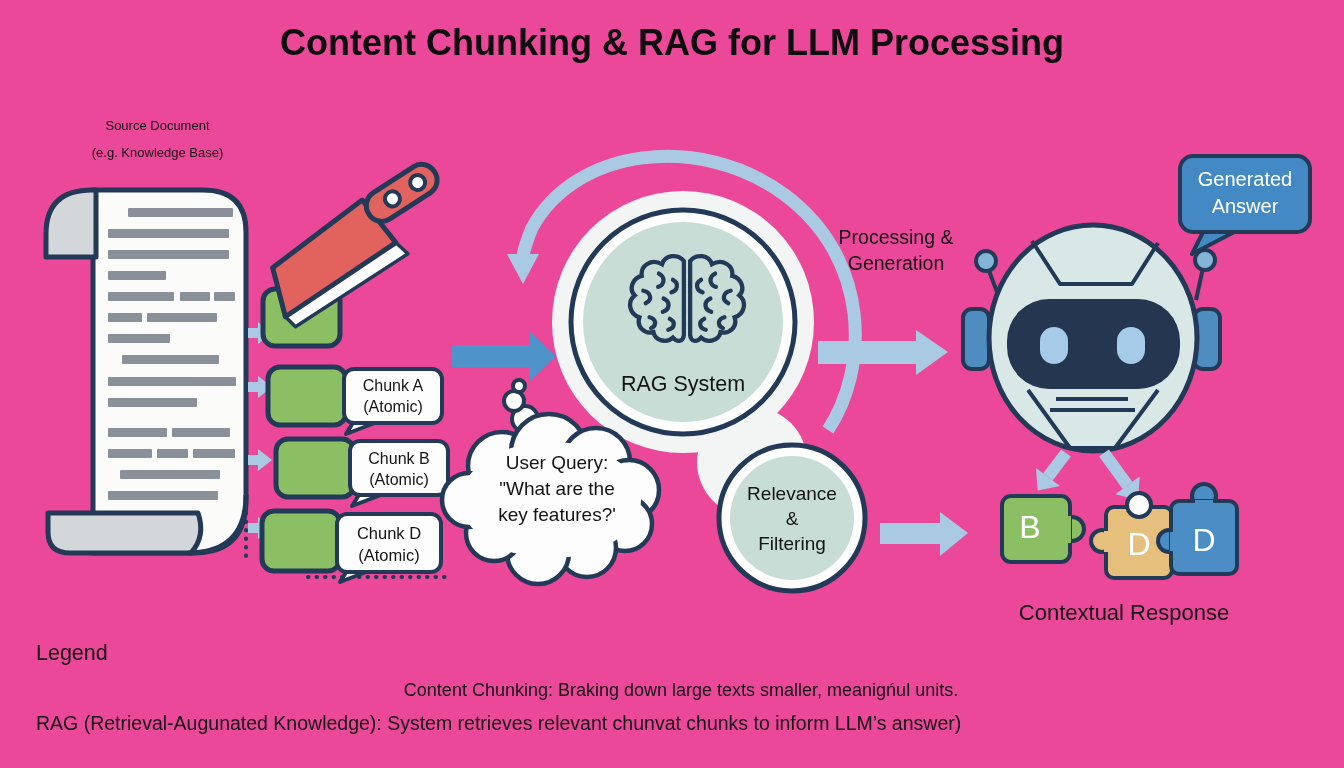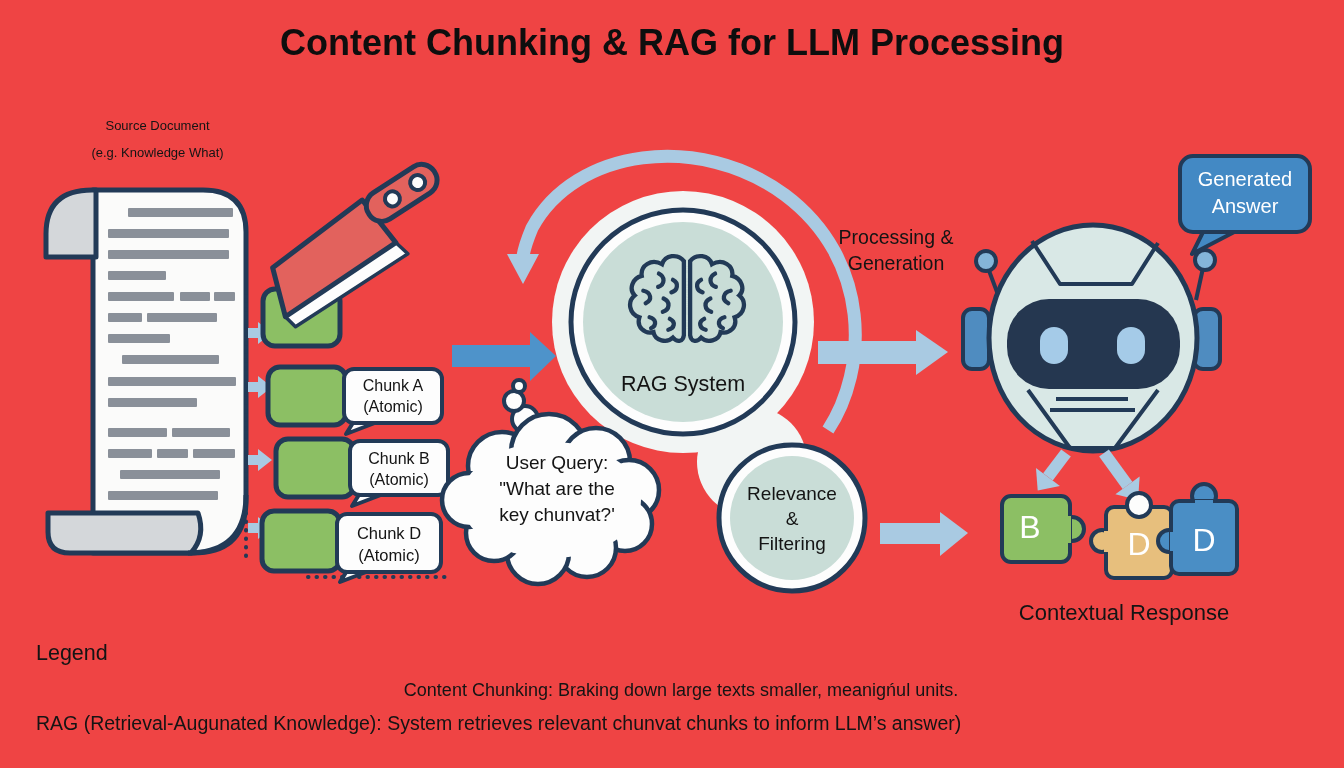--- a/index.html
+++ b/index.html
@@ -1,16 +1,16 @@
 <!DOCTYPE html>
 <html><head>
 <meta charset="utf-8">
 <style>
   html,body{margin:0;padding:0;background:#ffffff}
-  .stage{position:relative;width:1344px;height:768px;background:#ef4444;
+  .stage{position:relative;width:1344px;height:768px;background:#ec4899;
          font-family:"Liberation Sans",sans-serif;color:#141414;overflow:hidden}
   .stage svg{position:absolute;left:0;top:0}
   .ovl{position:absolute;text-align:center;white-space:nowrap}
   .title{left:0;top:22px;width:1344px;font-size:36px;font-weight:bold;color:#0e0e0e;letter-spacing:0px}
   .src-label{left:15px;top:112px;width:285px;font-size:13px;line-height:27px}
   .chunkA-label{left:344px;top:375px;width:98px;font-size:16px;line-height:21px}
   .chunkB-label{left:350px;top:448px;width:98px;font-size:16px;line-height:21px}
   .chunkD-label{left:337px;top:522px;width:104px;font-size:16.5px;line-height:22px}
   .rag-label{left:583px;top:372px;width:200px;font-size:21.5px}
   .cloud-text{left:462px;top:450px;width:190px;font-size:19px;line-height:26px}
@@ -221,42 +221,42 @@
     <rect class="pblue oln" stroke-width="4" x="1171" y="501" width="66" height="73" rx="8"></rect>
     <rect class="pblue" x="1195" y="500" width="18" height="10"></rect>
     <rect class="pblue" x="1170" y="532" width="9" height="19"></rect>
   </g>
 </svg>
 
   <div class="ovl title">Content Chunking &amp; RAG for LLM Processing</div>
 
   <div class="ovl src-label">
     <div>Source Document</div>
-    <div>(e.g. Knowledge What)</div>
+    <div>(e.g. Knowledge Base)</div>
   </div>
 
   <div class="ovl chunkA-label">
     <div>Chunk A</div>
     <div>(Atomic)</div>
   </div>
   <div class="ovl chunkB-label">
     <div>Chunk B</div>
     <div>(Atomic)</div>
   </div>
   <div class="ovl chunkD-label">
     <div>Chunk D</div>
     <div>(Atomic)</div>
   </div>
 
   <div class="ovl rag-label">RAG System</div>
 
   <div class="ovl cloud-text">
     <div>User Query:</div>
     <div>"What are the</div>
-    <div>key chunvat?'</div>
+    <div>key features?'</div>
   </div>
 
   <div class="ovl proc-label">
     <div>Processing &amp;</div>
     <div>Generation</div>
   </div>
 
   <div class="ovl gen-label">
     <div>Generated</div>
     <div>Answer</div>

